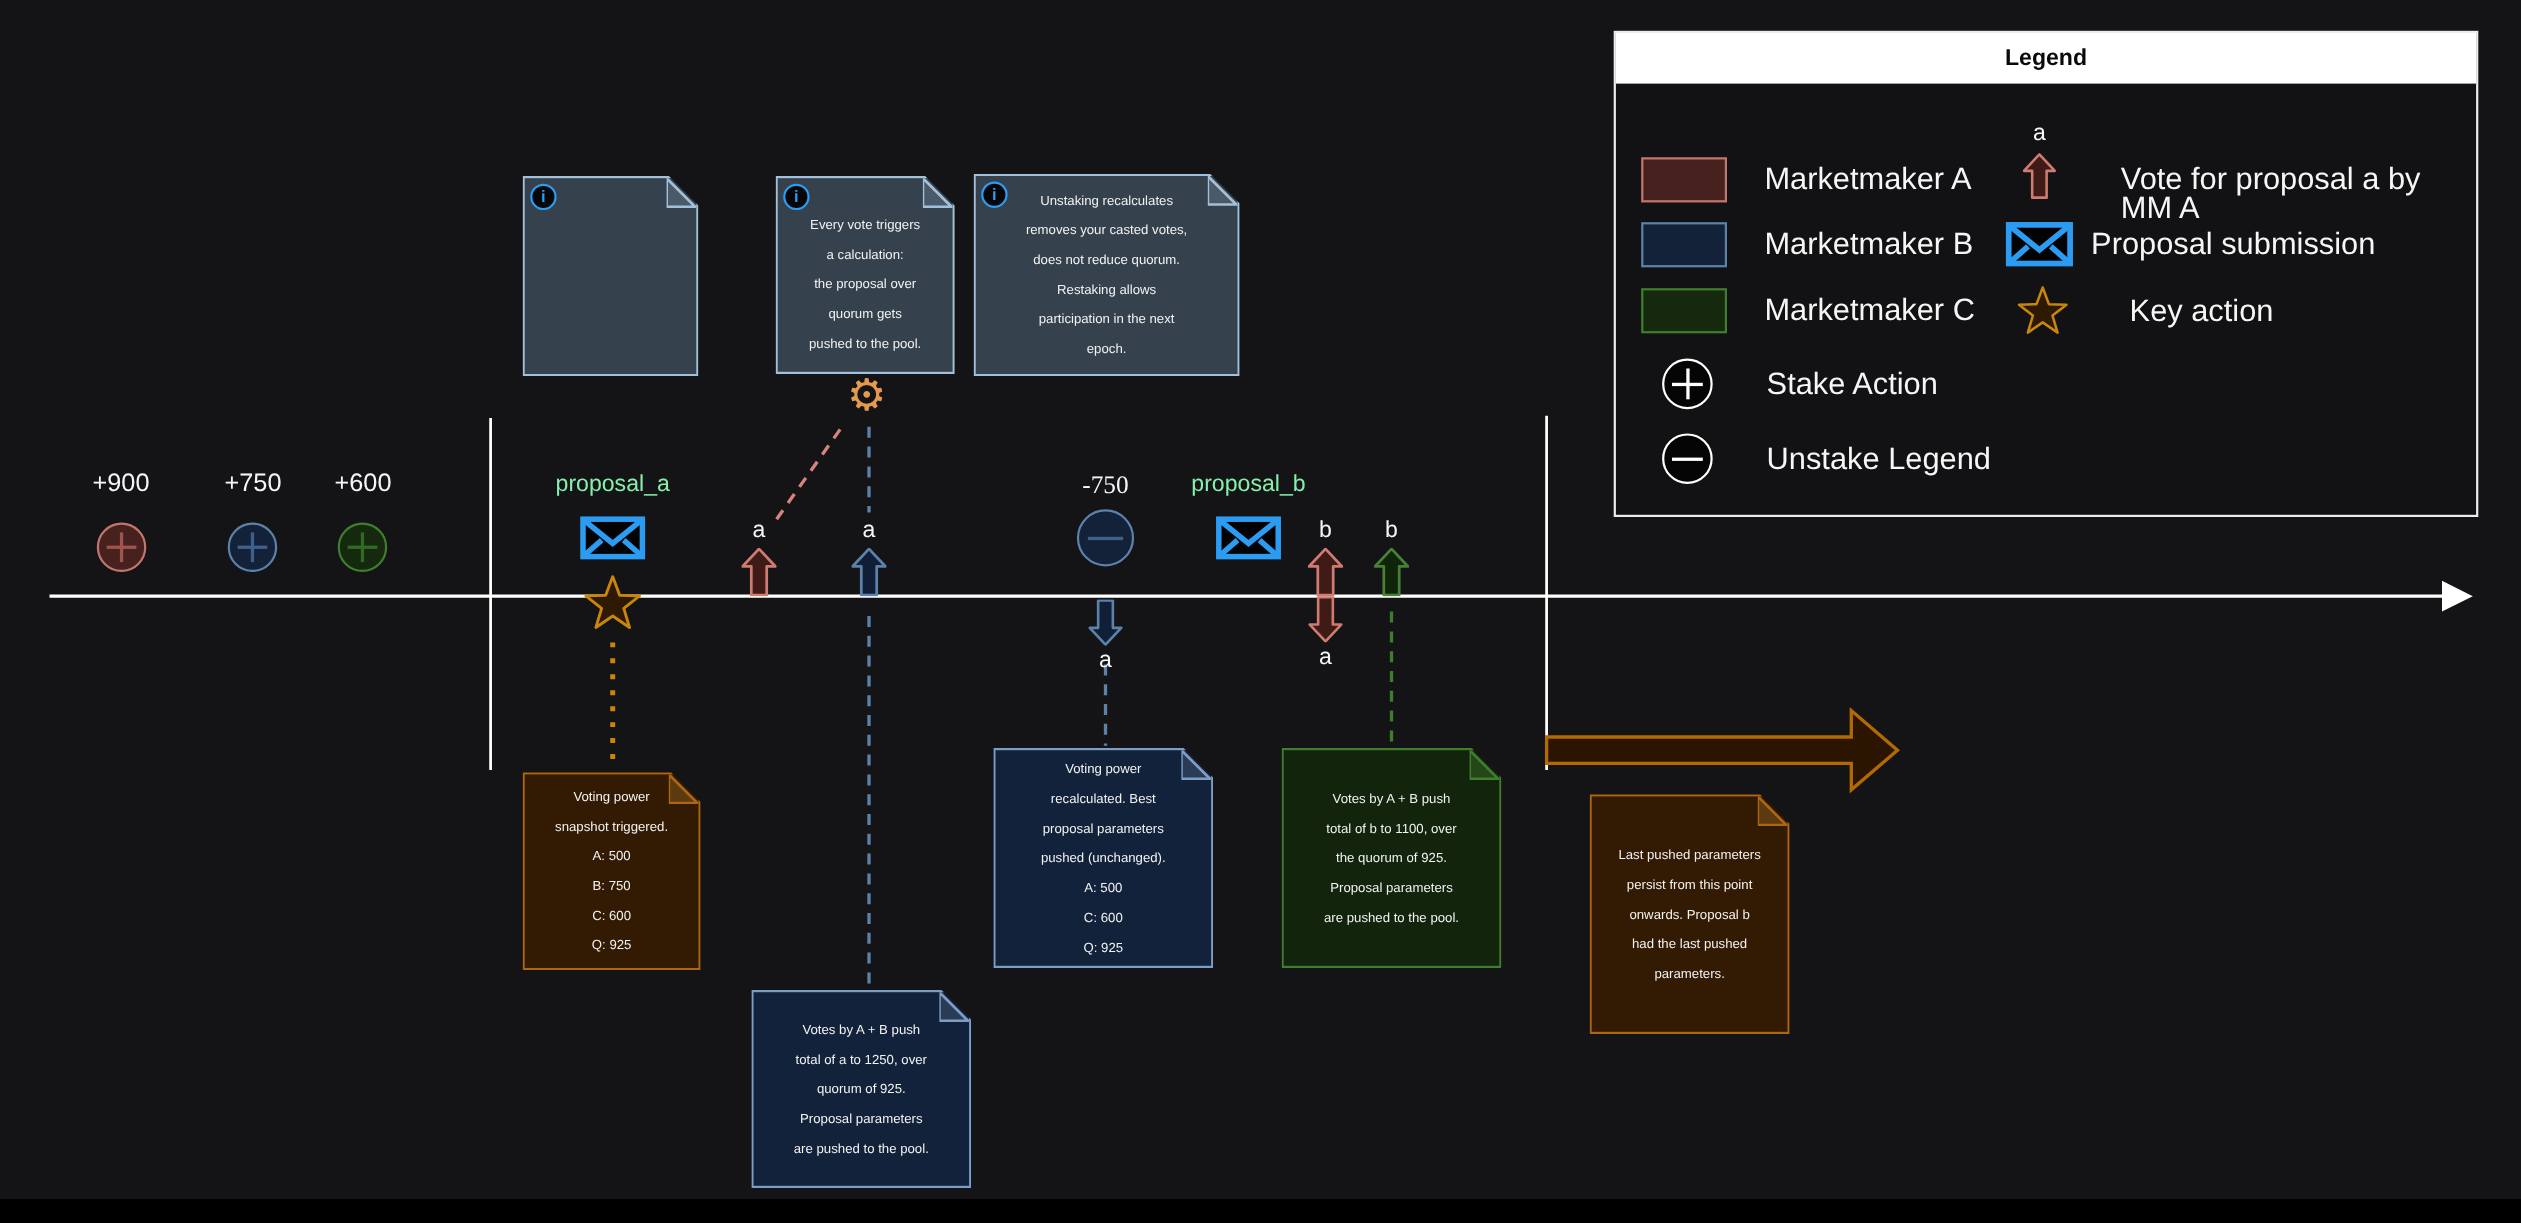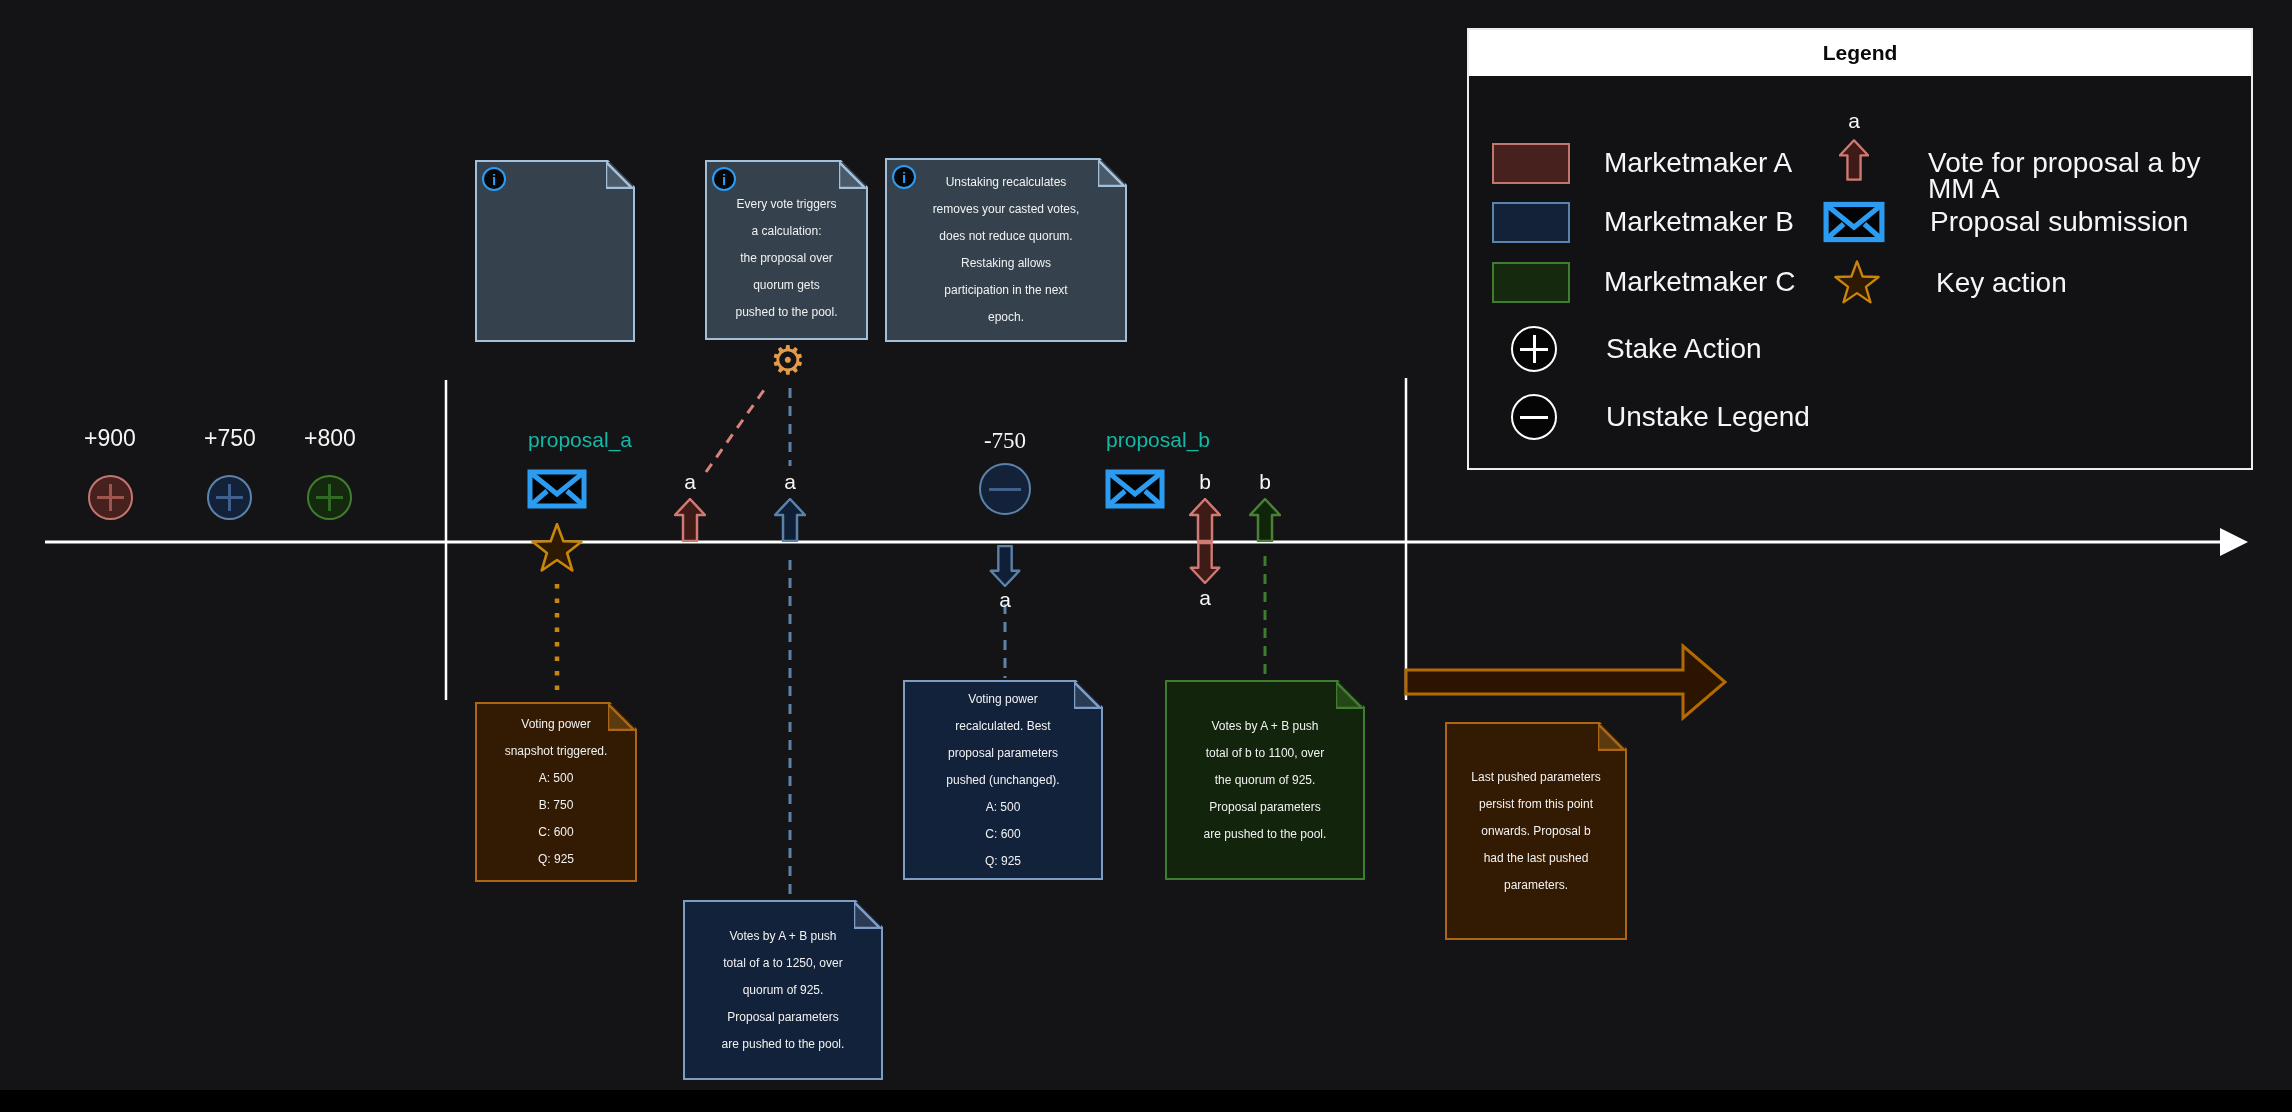--- a/index.html
+++ b/index.html
@@ -3,21 +3,21 @@
 <meta charset="utf-8">
 <style>
   html,body{margin:0;padding:0;background:#000;}
   .canvas{
     position:relative;width:2292px;height:1112px;background:#141416;overflow:hidden;
     font-family:"Liberation Sans","DejaVu Sans",sans-serif;color:#f4f4f4;
   }
   .bottom-bar{position:absolute;left:0;bottom:0;width:100%;height:22px;background:#000;}
   .overlay{position:absolute;left:0;top:0;pointer-events:none;}
   .lbl{position:absolute;text-align:center;font-size:23px;color:#f6f6f6;}
-  .plbl{position:absolute;text-align:right;font-size:21px;color:#14b8a6;}
+  .plbl{position:absolute;text-align:center;font-size:21px;color:#86efac;}
   .vlbl{position:absolute;text-align:center;font-size:21px;color:#f6f6f6;width:32px;}
   
   .pm{position:absolute;border-radius:50%;box-sizing:border-box;border:2px solid;}
   .pm .ph{position:absolute;left:16%;right:16%;top:50%;margin-top:-1.5px;height:3px;background:currentColor;}
   .pm .pv{position:absolute;top:16%;bottom:16%;left:50%;margin-left:-1.5px;width:3px;background:currentColor;}
   .pm-a{border-color:#c1766f;background:#47211e;color:#9e554e;}
   .pm-b{border-color:#5b82ab;background:#132238;color:#3f608a;}
   .pm-c{border-color:#3f7d2f;background:#15290f;color:#2f6b24;}
   .pm-w{border-color:#fff;background:#050505;color:#fff;border-width:2.5px;}
   
@@ -81,21 +81,21 @@
     <line x1="790" y1="388" x2="790" y2="466" stroke="#5d82a8" stroke-width="3" stroke-dasharray="10 8"></line>
     <line x1="790" y1="560" x2="790" y2="896" stroke="#5d82a8" stroke-width="3" stroke-dasharray="10 8"></line>
     <line x1="706" y1="472" x2="764" y2="390" stroke="#d8837c" stroke-width="3" stroke-dasharray="10 8"></line>
     <line x1="1005" y1="604" x2="1005" y2="678" stroke="#5d82a8" stroke-width="3" stroke-dasharray="10 8"></line>
     <line x1="1265" y1="556" x2="1265" y2="678" stroke="#3e7d2d" stroke-width="3" stroke-dasharray="10 8"></line>
     <polygon points="1406,670 1683,670 1683,646 1725,682 1683,718 1683,694 1406,694" fill="#2b1500" stroke="#b36a00" stroke-width="3"></polygon>
   </svg>
 
   <div class="lbl" style="left:65px;top:425px;width:90px;">+900</div>
   <div class="lbl" style="left:185px;top:425px;width:90px;">+750</div>
-  <div class="lbl" style="left:285px;top:425px;width:90px;">+800</div>
+  <div class="lbl" style="left:285px;top:425px;width:90px;">+600</div>
   <div class="pm pm-a" style="left:88px;top:475px;width:45px;height:45px;">
       <span class="ph"></span>
       <span class="pv"></span>
     </div>
   <div class="pm pm-b" style="left:207px;top:475px;width:45px;height:45px;">
       <span class="ph"></span>
       <span class="pv"></span>
     </div>
   <div class="pm pm-c" style="left:307px;top:475px;width:45px;height:45px;">
       <span class="ph"></span>
@@ -257,21 +257,21 @@
     <div class="vlbl" style="left:369px;top:79px;">a</div>
     <svg class="arrow ar-red" style="left:370px;top:108px;" width="30" height="44" viewBox="0 0 32 44">
       <polygon points="16,1 31,17 23,17 23,43 9,43 9,17 1,17"></polygon>
     </svg>
     <div class="row-lbl" style="left:459px;top:120px;">Vote for proposal a by MM A</div>
     <svg class="env" style="left:354px;top:171px;" width="62" height="42" viewBox="0 0 60 40">
       <rect x="3" y="3" width="54" height="34"></rect>
         <path d="M4,4 L30,25 L56,4"></path>
         <path d="M4,36 L20,22 M56,36 L40,22"></path>
     </svg>
-    <div class="row-lbl" style="left:461px;top:179px;">Proposal submission</div>
+    <div class="row-lbl" style="left:432px;top:179px;">Proposal submission</div>
     <svg class="star" style="left:365px;top:230px;" width="46" height="45" viewBox="0 0 50 48">
       <polygon points="25,1 31.1,17.5 48.5,18 34.7,28.8 39.7,45.6 25,35.5 10.3,45.6 15.3,28.8 1.5,18 18.9,17.5"></polygon>
     </svg>
     <div class="row-lbl" style="left:467px;top:240px;">Key action</div>
   </div>
 
   <div class="bottom-bar"></div>
 </div>
 
 </body></html>

